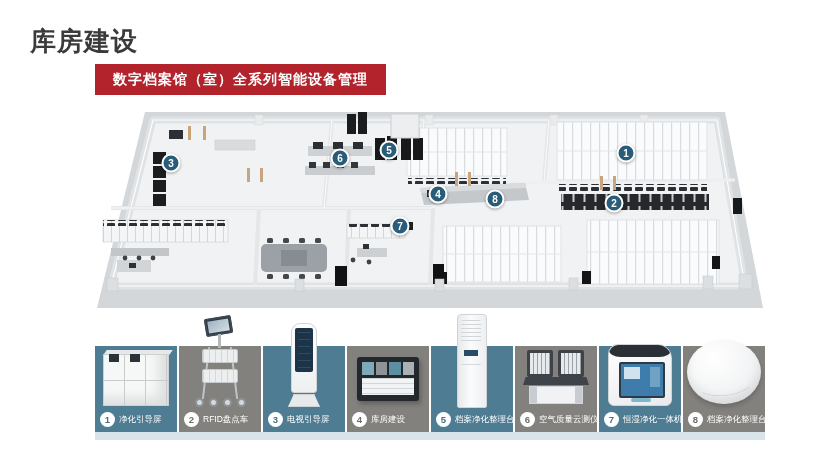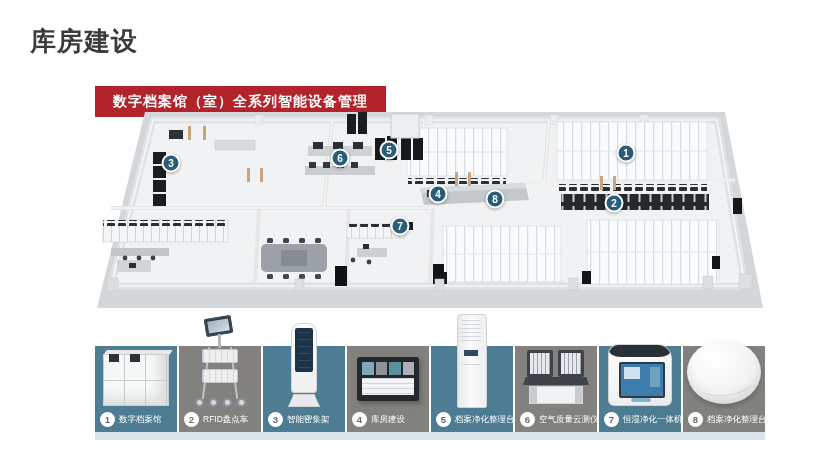--- a/index.html
+++ b/index.html
@@ -2,21 +2,21 @@
 <html style="--title-color: #3a3a3a; --banner-bg: #b2232b; --tile-teal: #4e7c92; --tile-gray: #82817d; --marker-bg: #285c78; --strip-bg: #d9e4ea;"><head>
 <meta charset="utf-8">
 <style>
   html,body{margin:0;padding:0;background:#fff;}
   .canvas{position:relative;width:829px;height:460px;background:#ffffff;overflow:hidden;
           font-family:"Liberation Sans","DejaVu Sans",sans-serif;}
 
   
   .page-title{position:absolute;left:30px;top:24px;margin:0;font-size:26px;font-weight:bold;
               color:var(--title-color,#3a3a3a);letter-spacing:1px;text-align:center;}
-  .banner{position:absolute;left:95px;top:86px;height:31px;line-height:31px;padding:0 18px;
+  .banner{position:absolute;left:95px;top:64px;height:31px;line-height:31px;padding:0 18px;
           background:var(--banner-bg,#b2232b);color:#ffffff;font-size:14px;font-weight:bold;
           letter-spacing:1px;white-space:nowrap;}
 
   
   .floorplan{position:absolute;left:95px;top:108px;width:670px;height:205px;}
   .floorplan svg{position:absolute;left:0;top:0;}
   .marker{position:absolute;width:19px;height:19px;border-radius:50%;
           background:var(--marker-bg,#285c78);border:2px solid #ffffff;box-sizing:border-box;
           color:#fff;font-size:10px;font-weight:bold;text-align:center;line-height:15px;
           transform:translate(-50%,-50%);box-shadow:0 1px 3px rgba(0,0,0,.35);}
@@ -277,21 +277,21 @@
 
     <div class="tile t-teal">
       <div class="prod p1">
         <div class="top"></div>
           <div class="cab"></div>
           <div class="scr1"></div>
           <div class="scr2"></div>
       </div>
       <div class="cap">
           <span class="capnum">1</span>
-          <span class="caplbl">数字档案馆</span>
+          <span class="caplbl">净化引导屏</span>
         </div>
     </div>
 
     <div class="tile t-gray">
       <div class="prod p2">
         <div class="mon">
             <i></i>
           </div>
           <div class="pole"></div>
         <div class="leg1"></div>
@@ -310,21 +310,21 @@
     </div>
 
     <div class="tile t-teal">
       <div class="prod p3">
         <div class="body"></div>
           <div class="scr"></div>
           <div class="base"></div>
       </div>
       <div class="cap">
           <span class="capnum">3</span>
-          <span class="caplbl">智能密集架</span>
+          <span class="caplbl">电视引导屏</span>
         </div>
     </div>
 
     <div class="tile t-gray">
       <div class="prod p4">
         <div class="frame"></div>
         <div class="row">
             <i class="c1"></i>
             <i class="c2"></i>
             <i class="c3"></i>

